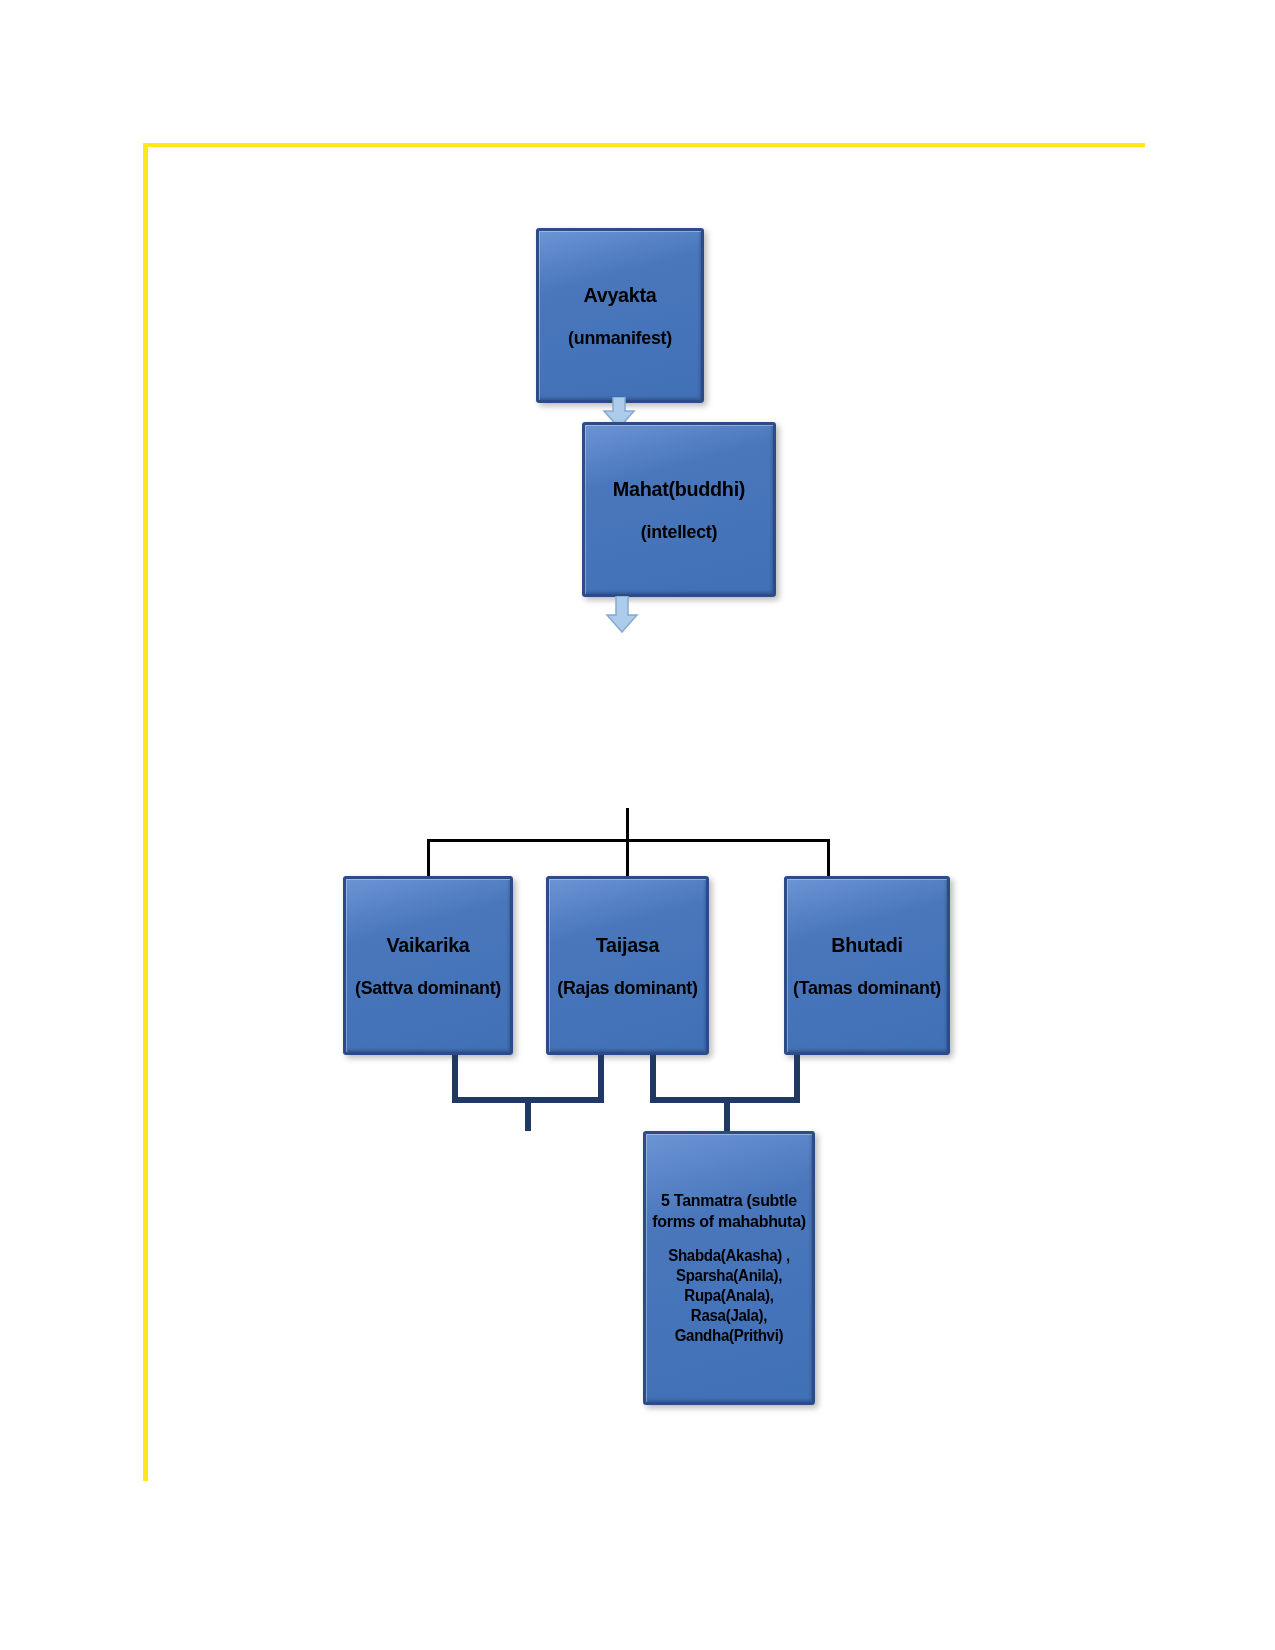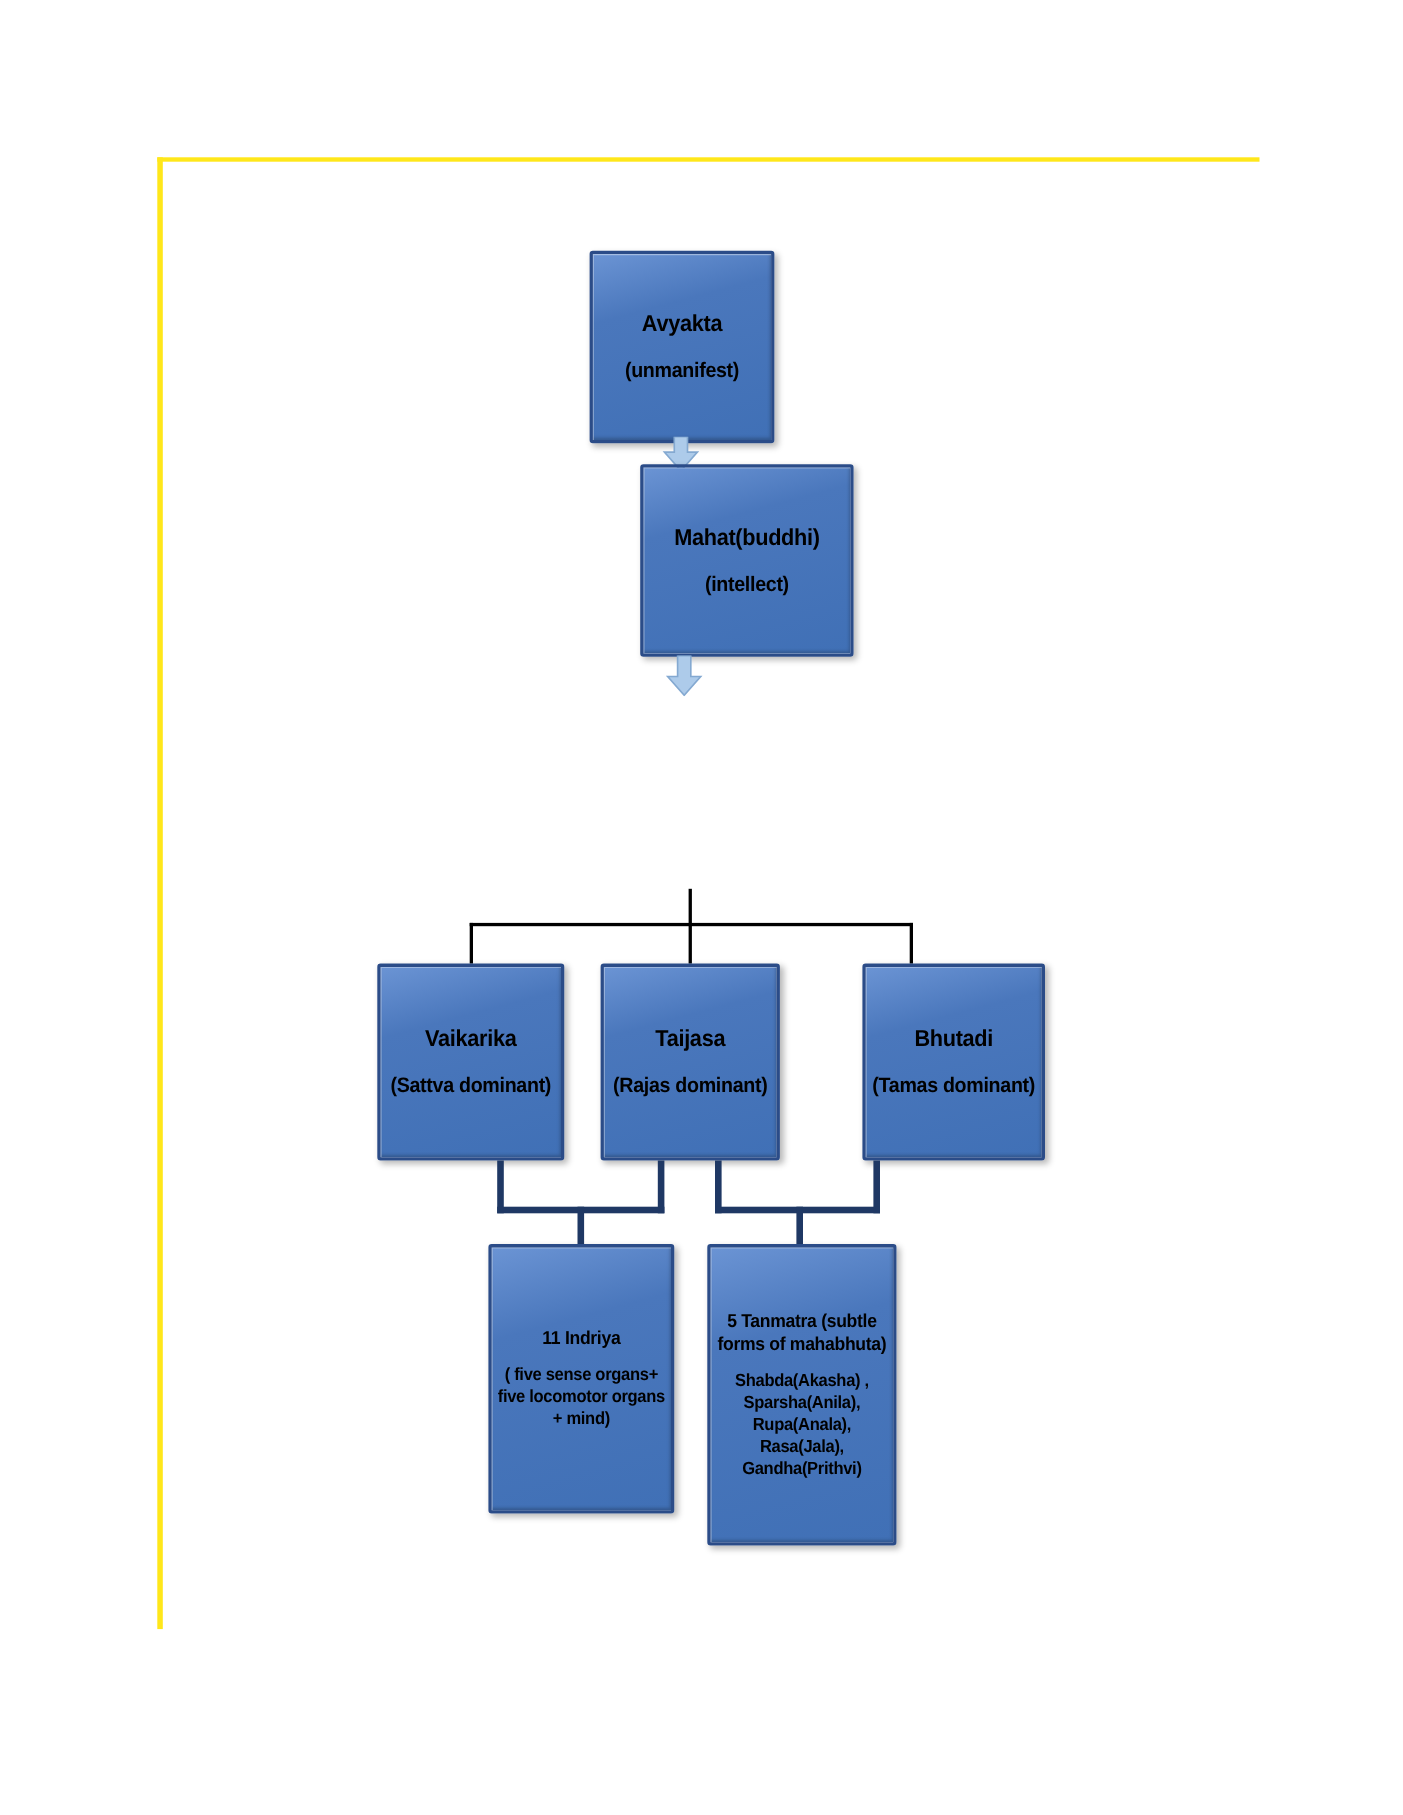--- a/index.html
+++ b/index.html
@@ -163,26 +163,20 @@
   <div class="bline" id="brA-vl"></div>
   <div class="bline" id="brA-vr"></div>
   <div class="bline" id="brA-h"></div>
   <div class="bline" id="brA-drop"></div>
 
   <div class="bline" id="brB-vl"></div>
   <div class="bline" id="brB-vr"></div>
   <div class="bline" id="brB-h"></div>
   <div class="bline" id="brB-drop"></div>
 
-  <div class="node small" id="node-indriya">
-    <div class="node-text">
-      <div class="node-title">11 Indriya</div>
-      <div class="node-sub">( five sense organs+ five locomotor organs + mind)</div>
-    </div>
-  </div>
 
   <div class="node small" id="node-tanmatra">
     <div class="node-text">
       <div class="node-title">5 Tanmatra (subtle forms of mahabhuta)</div>
       <div class="node-sub">Shabda(Akasha) , Sparsha(Anila), Rupa(Anala), Rasa(Jala), Gandha(Prithvi)</div>
     </div>
   </div>
 
 </div>
 

